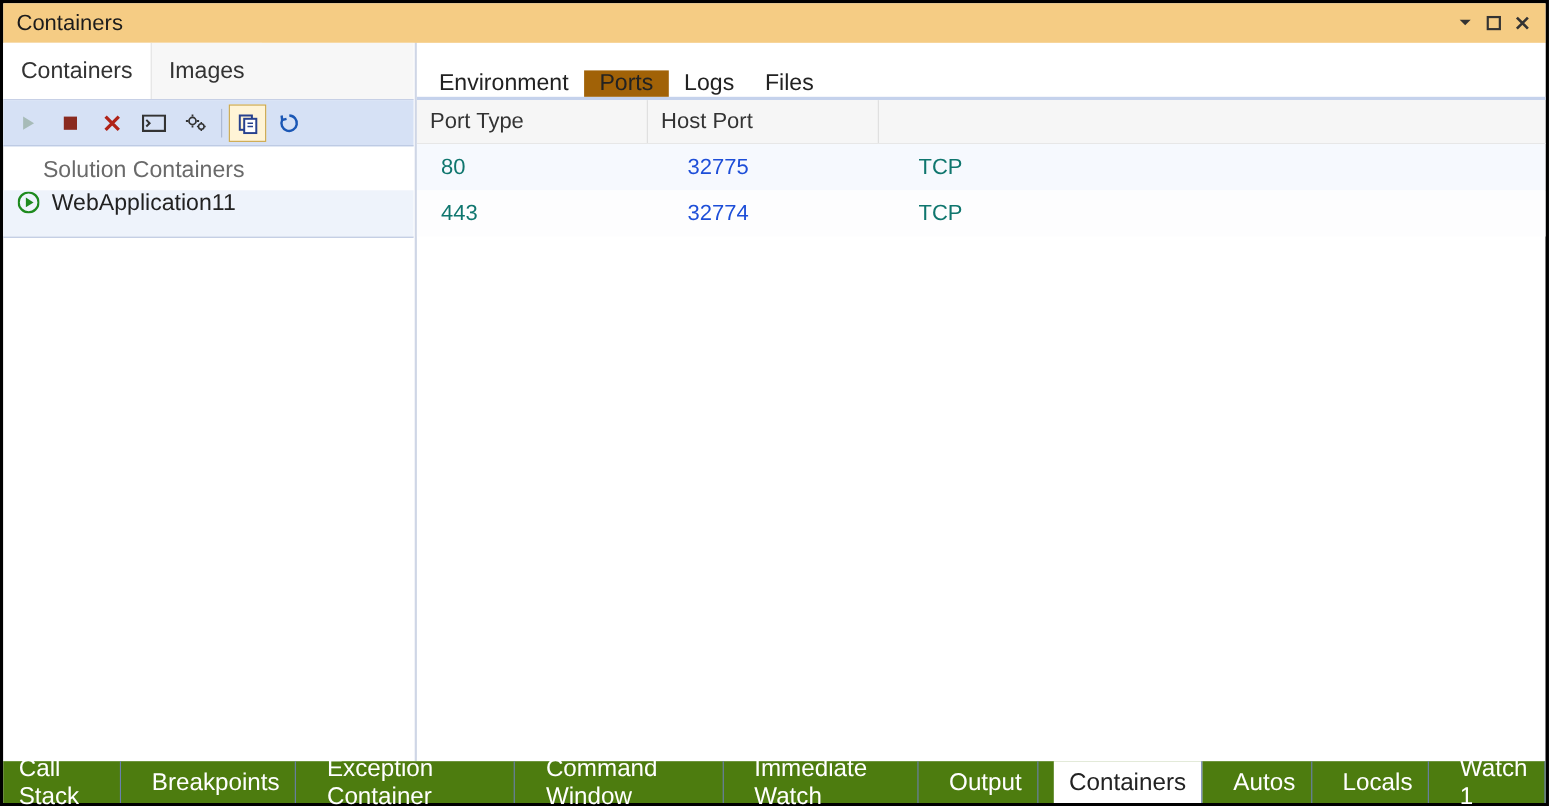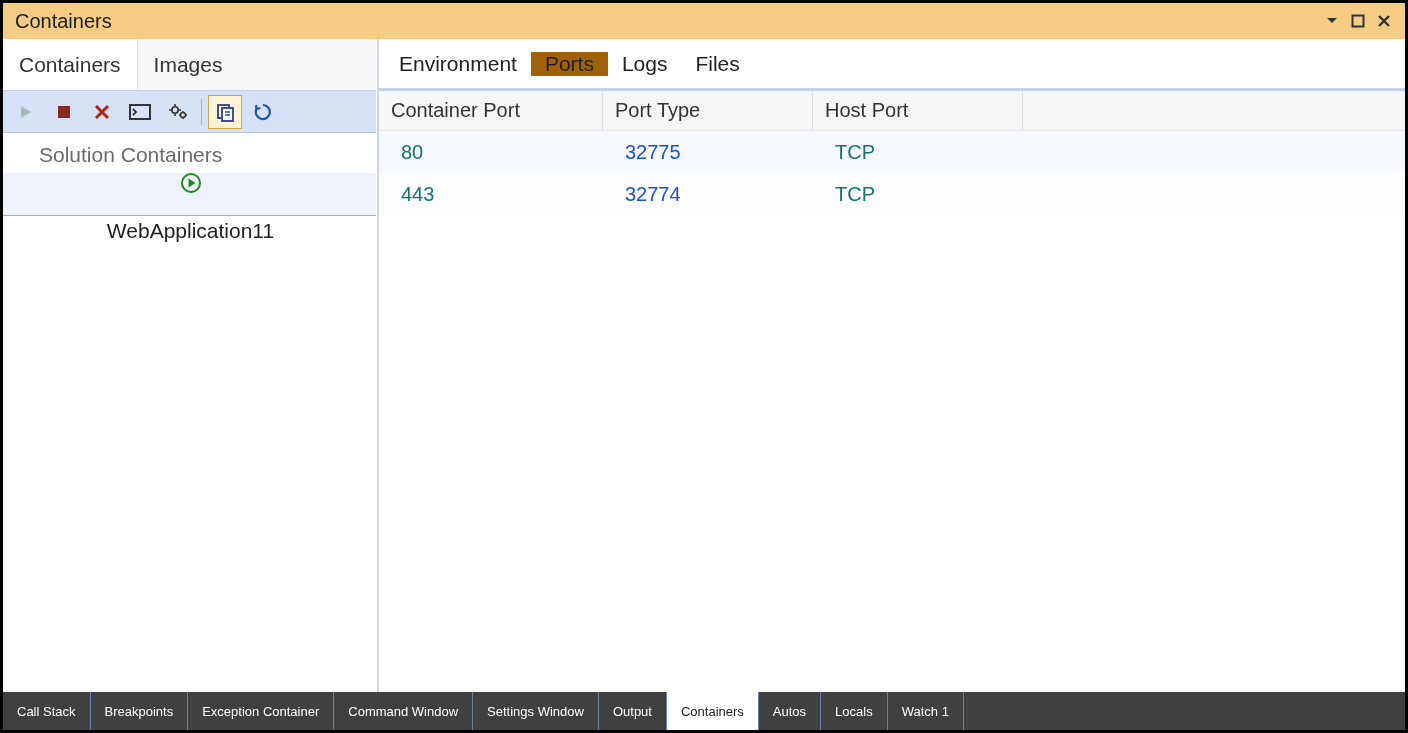--- a/index.html
+++ b/index.html
@@ -98,45 +98,44 @@
     padding: 10px 12px 6px 12px;
     color: #6a6a6a;
     font-size: 21px;
     margin-left: 24px;
   }
   .list {
     border-bottom: 1px solid #9fb0d3;
   }
   .list-item {
     display:flex;
-    align-items:center;
-    gap:26px;
+    align-items:flex-start;
+    gap:10px;
     height: 42px;
     padding: 0 10px 0 12px;
     background: #eef3fb;
     color: #222;
     font-size: 21px;
-    flex-direction: column;
   }
   .play-icon {
     width:22px; height:22px;
     display:flex; align-items:center; justify-content:center;
   }
 
   
   .right {
     flex: 1 1 auto;
     display: flex;
     flex-direction: column;
     border-left: 2px solid #cfd6e6;
   }
   .detail-tabs {
     height: 52px;
     display:flex;
-    align-items: center;
+    align-items: flex-end;
     padding-left: 6px;
     border-bottom: 3px solid #c5d2ec;
     background: #fff;
   }
   .dtab {
     padding: 0 14px;
     display:flex; align-items:center;
     font-size: 21px;
     color: #222;
   }
@@ -175,25 +174,26 @@
     font-size: 20px;
     color: #0f766e;
   }
   .gcell.cport { width:224px; }
   .gcell.hport { width:210px; color:#1d4ed8; }
   .gcell.ptype { width:210px; }
 
   
   .bottom {
     height: 38px;
-    background: #404040;
+    background: #4d7c0f;
     display:flex;
     align-items: stretch;
     color: #fff;
-    font-size: 13px;
+    font-size: 22px;
+    gap: 14px;
   }
   .btab {
     padding: 0 14px;
     display:flex; align-items:center;
     border-right: 1px solid #6a7fae;
   }
   .btab.active {
     background: #fff;
     color: #222;
   }
@@ -305,21 +305,20 @@
 
     <div class="right">
       <div class="detail-tabs">
         <div class="dtab">Environment</div>
         <div class="dtab active">Ports</div>
         <div class="dtab">Logs</div>
         <div class="dtab">Files</div>
       </div>
 
       <div class="grid-header">
-        <div class="gh col-cport">Container Port</div>
         <div class="gh col-ptype">Port Type</div>
         <div class="gh col-hport">Host Port</div>
         <div class="gh col-rest"></div>
       </div>
 
       <div class="grid-body">
         <div class="grow">
           <div class="gcell cport">80</div>
           <div class="gcell hport">32775</div>
           <div class="gcell ptype">TCP</div>
@@ -332,21 +331,21 @@
       </div>
     </div>
 
   </div>
 
   <div class="bottom">
     <div class="btab">Call Stack</div>
     <div class="btab">Breakpoints</div>
     <div class="btab">Exception Container</div>
     <div class="btab">Command Window</div>
-    <div class="btab">Settings Window</div>
+    <div class="btab">Immediate Watch</div>
     <div class="btab">Output</div>
     <div class="btab active">Containers</div>
     <div class="btab">Autos</div>
     <div class="btab">Locals</div>
     <div class="btab">Watch 1</div>
   </div>
 
 </div>
 
 </body></html>

